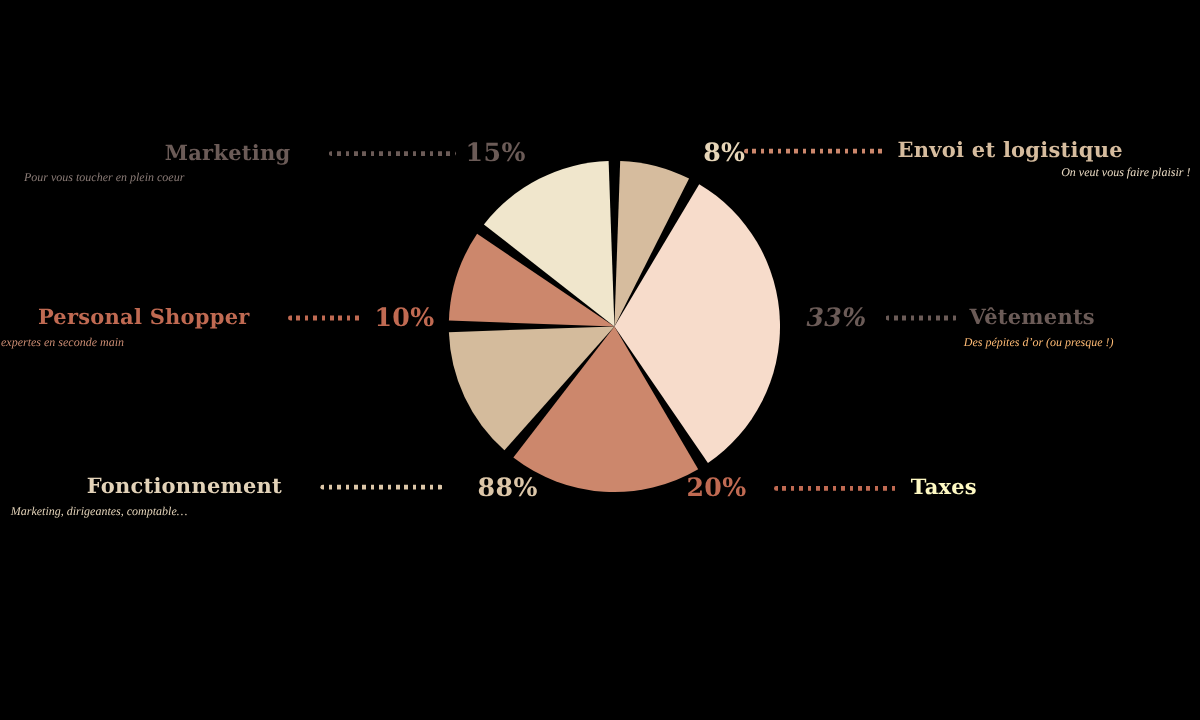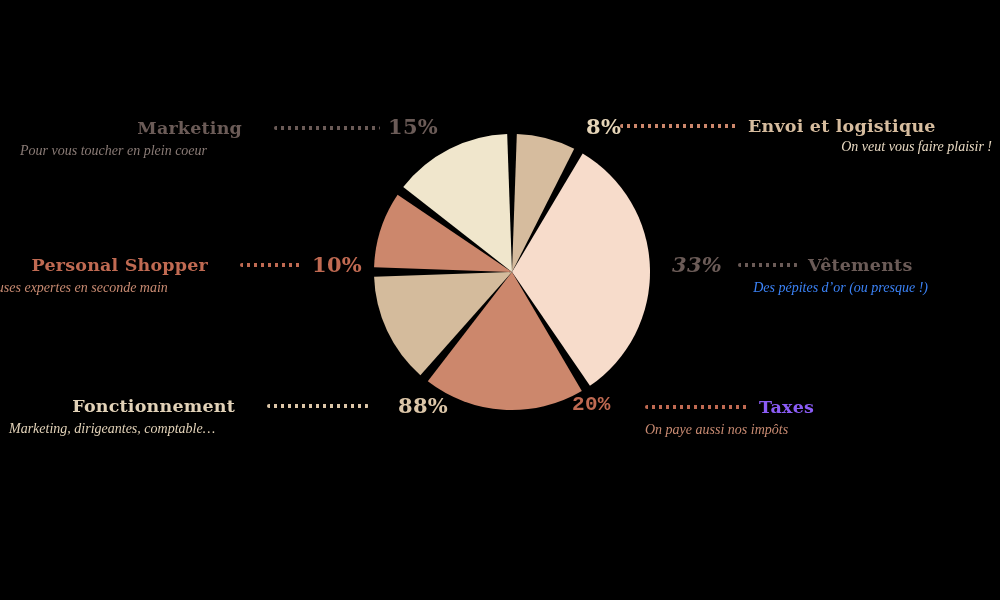--- a/index.html
+++ b/index.html
@@ -50,21 +50,21 @@
     letter-spacing: 0.2px;
   }
   .dots {
     flex: 0 0 auto;
     height: 4px;
     border-radius: 2px;
   }
   .sub {
     font-family: "Liberation Serif", "DejaVu Serif", serif;
     font-style: italic;
-    font-size: 14px;
+    font-size: 10px;
     line-height: 1.35;
     margin-top: 4px;
     white-space: nowrap;
   }
 
   
   .pie-pct {
     position: absolute;
     font-family: "DejaVu Serif", "Liberation Serif", serif;
     font-weight: bold;
@@ -89,21 +89,21 @@
           <path d="M 140 140 L 31.25 55.04 A 138 138 0 0 1 135.18 2.08 Z" fill="#F0E6CC"></path>
         </g>
     </svg>
   </div>
 
   <div class="pie-pct" style="left: 388px; top: 114px; color: rgb(107, 91, 87);">15%</div>
   <div class="pie-pct" style="left: 586px; top: 114px; color: rgb(230, 213, 184);">8%</div>
   <div class="pie-pct" style="left: 312px; top: 252px; color: rgb(192, 106, 82);">10%</div>
   <div class="pie-pct" style="left: 672px; top: 252px; color: rgb(107, 91, 87); font-style: italic;">33%</div>
   <div class="pie-pct" style="left: 398px; top: 393px; color: rgb(220, 198, 168);">88%</div>
-  <div class="pie-pct" style="left: 572px; top: 393px; color: rgb(192, 106, 82); font-family: Liberation Mono, monospace;">20%</div>
+  <div class="pie-pct" style="left: 572px; top: 393px; color: rgb(192, 106, 82);">20%</div>
 
   <div class="label-block left" style="left:20px; top:118px;">
     <div class="label-row">
       <span class="cat-name" style="color: rgb(107, 91, 87);">Marketing</span>
       <span class="dots" style="width: 106px; background-image: repeating-linear-gradient(to right, rgb(107, 91, 87) 0px, rgb(107, 91, 87) 3px, transparent 3px, transparent 7px);"></span>
     </div>
     <div class="sub" style="color: rgb(138, 123, 118);">Pour vous toucher en plein coeur</div>
   </div>
 
   <div class="label-block left" style="left:-58px; top:255px;">
@@ -128,24 +128,23 @@
       <span class="cat-name" style="color: rgb(214, 188, 158);">Envoi et logistique</span>
     </div>
     <div class="sub" style="text-align: right; margin-top: 2px; color: rgb(232, 217, 194);">On veut vous faire plaisir !</div>
   </div>
 
   <div class="label-block right" style="left:738px; top:255px;">
     <div class="label-row">
       <span class="dots" style="width: 60px; background-image: repeating-linear-gradient(to right, rgb(107, 91, 87) 0px, rgb(107, 91, 87) 3px, transparent 3px, transparent 7px);"></span>
       <span class="cat-name" style="color: rgb(107, 91, 87);">Vêtements</span>
     </div>
-    <div class="sub" style="text-align: right; width: 190px; color: #3b82f6;">Des pépites d’or (ou presque !)</div>
+    <div class="sub" style="text-align: right; width: 190px; color: #fdba74;">Des pépites d’or (ou presque !)</div>
   </div>
 
   <div class="label-block right" style="left:645px; top:397px;">
     <div class="label-row">
       <span class="dots" style="width: 104px; background-image: repeating-linear-gradient(to right, rgb(192, 106, 82) 0px, rgb(192, 106, 82) 3px, transparent 3px, transparent 7px);"></span>
-      <span class="cat-name" style="color: #8b5cf6;">Taxes</span>
+      <span class="cat-name" style="color: #fef9c3;">Taxes</span>
     </div>
-    <div class="sub" style="text-align: left; width: 190px; color: rgb(201, 139, 114);">On paye aussi nos impôts</div>
   </div>
 
 </div>
 
 </body></html>

